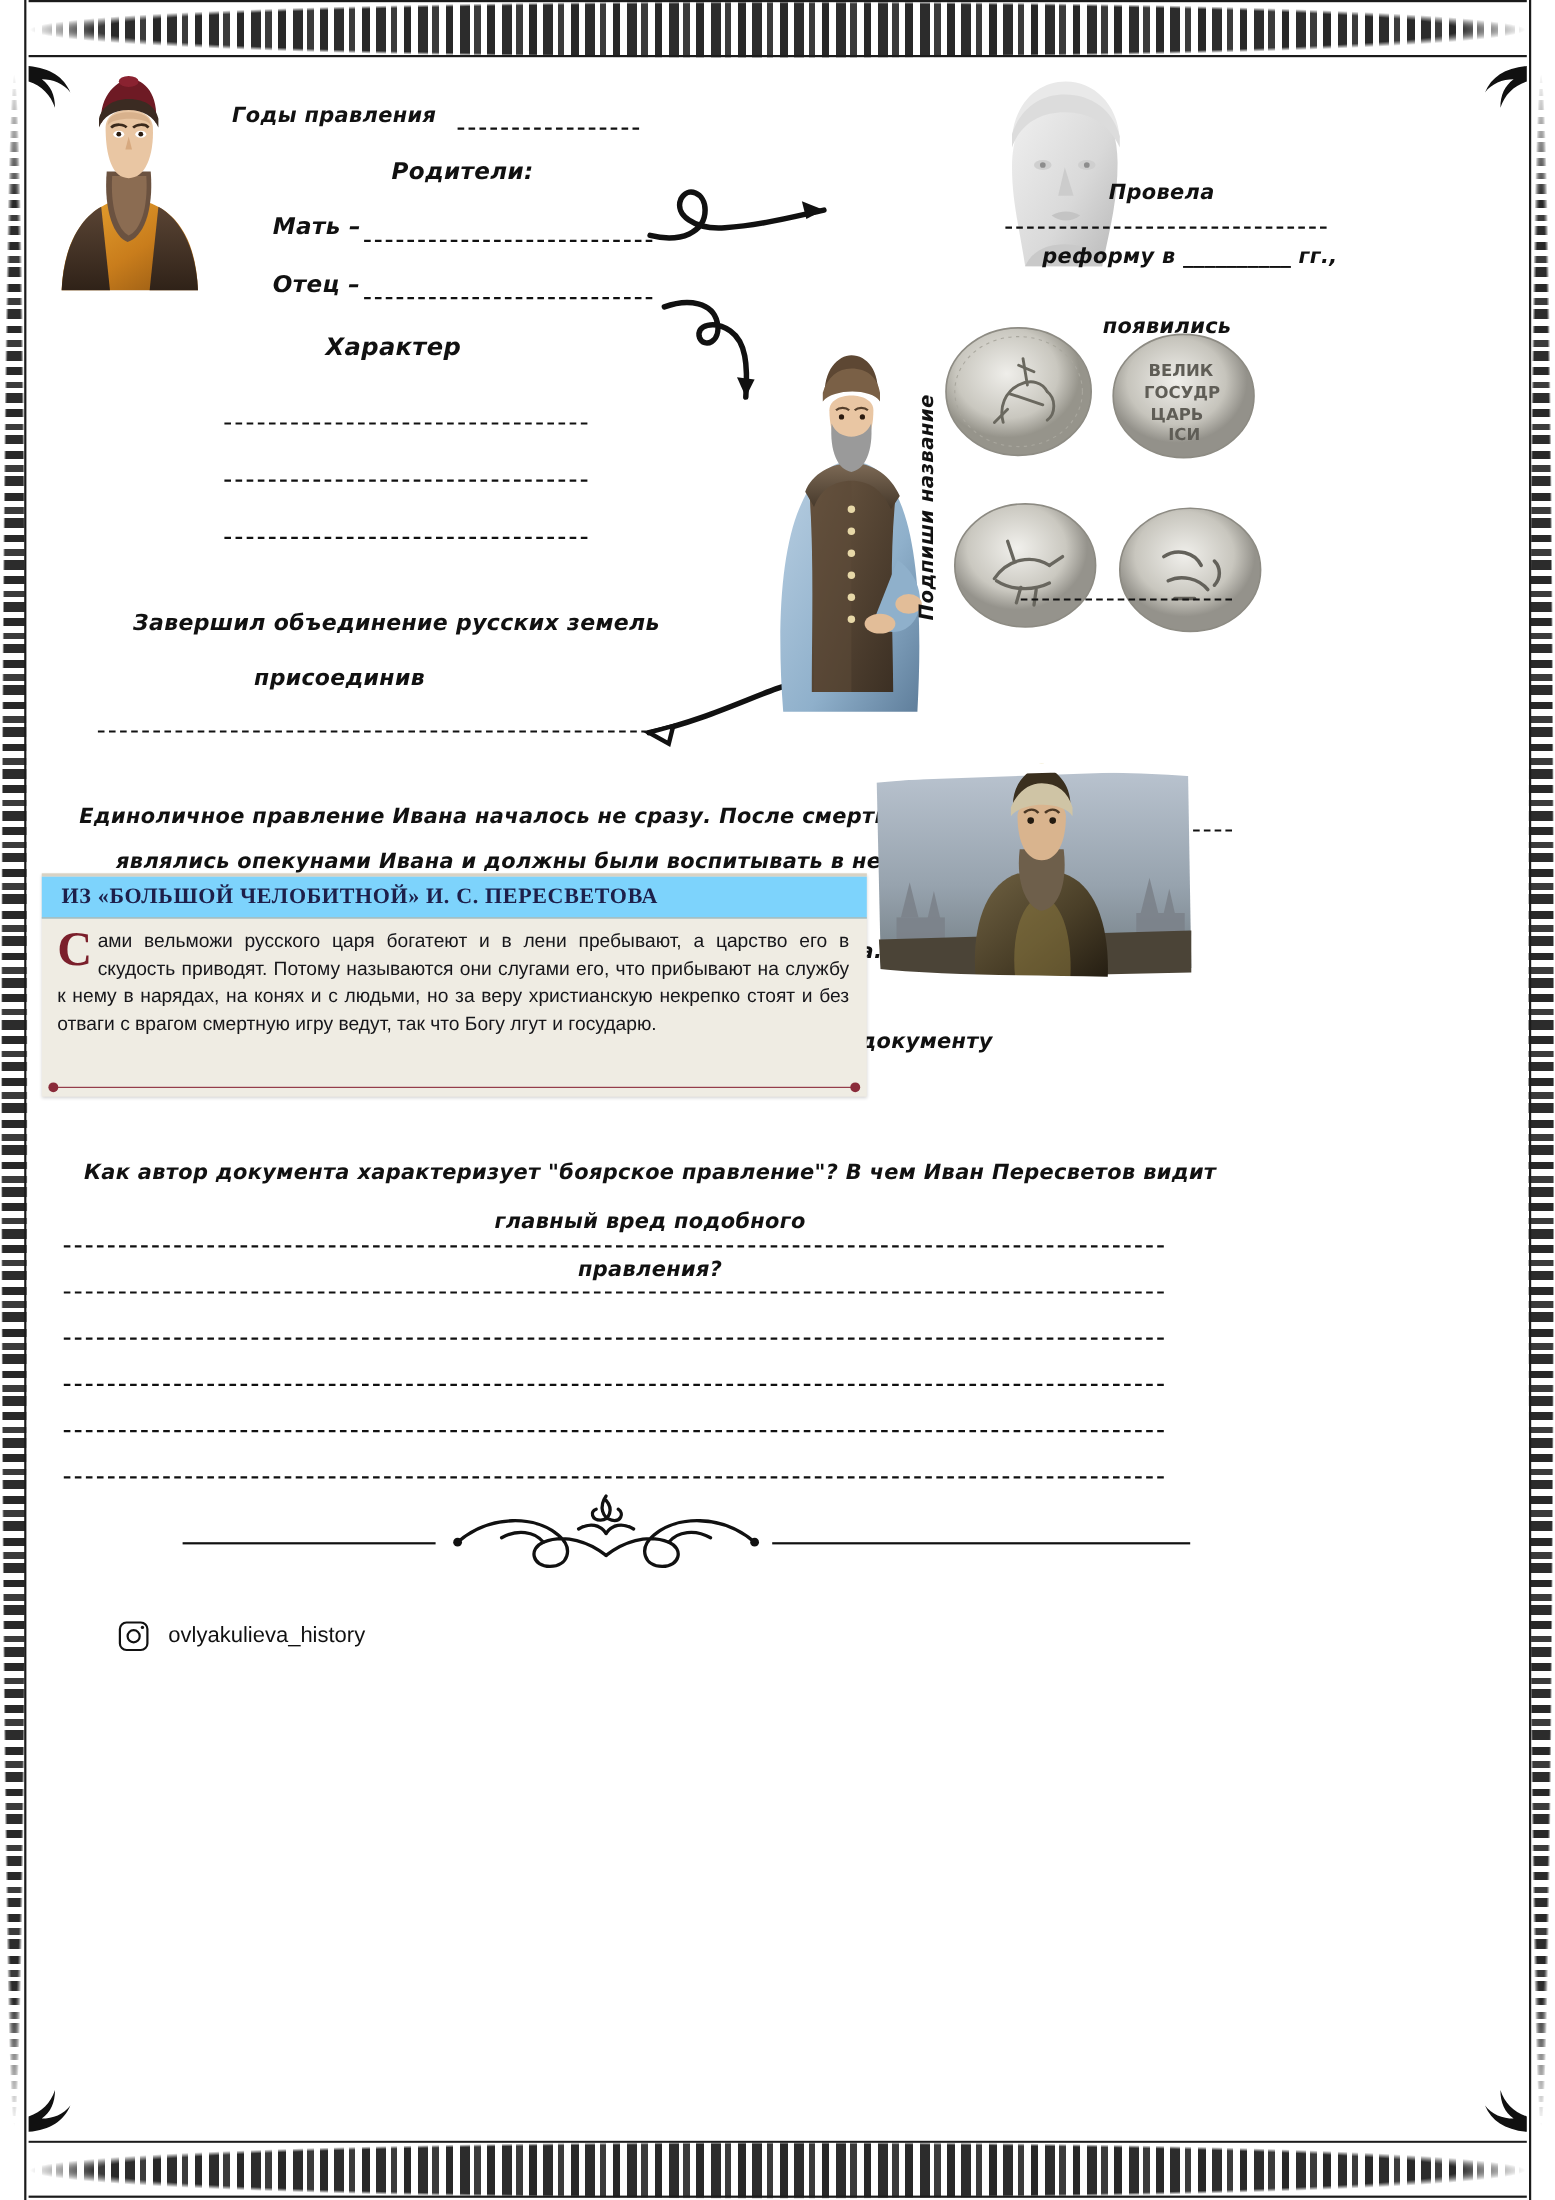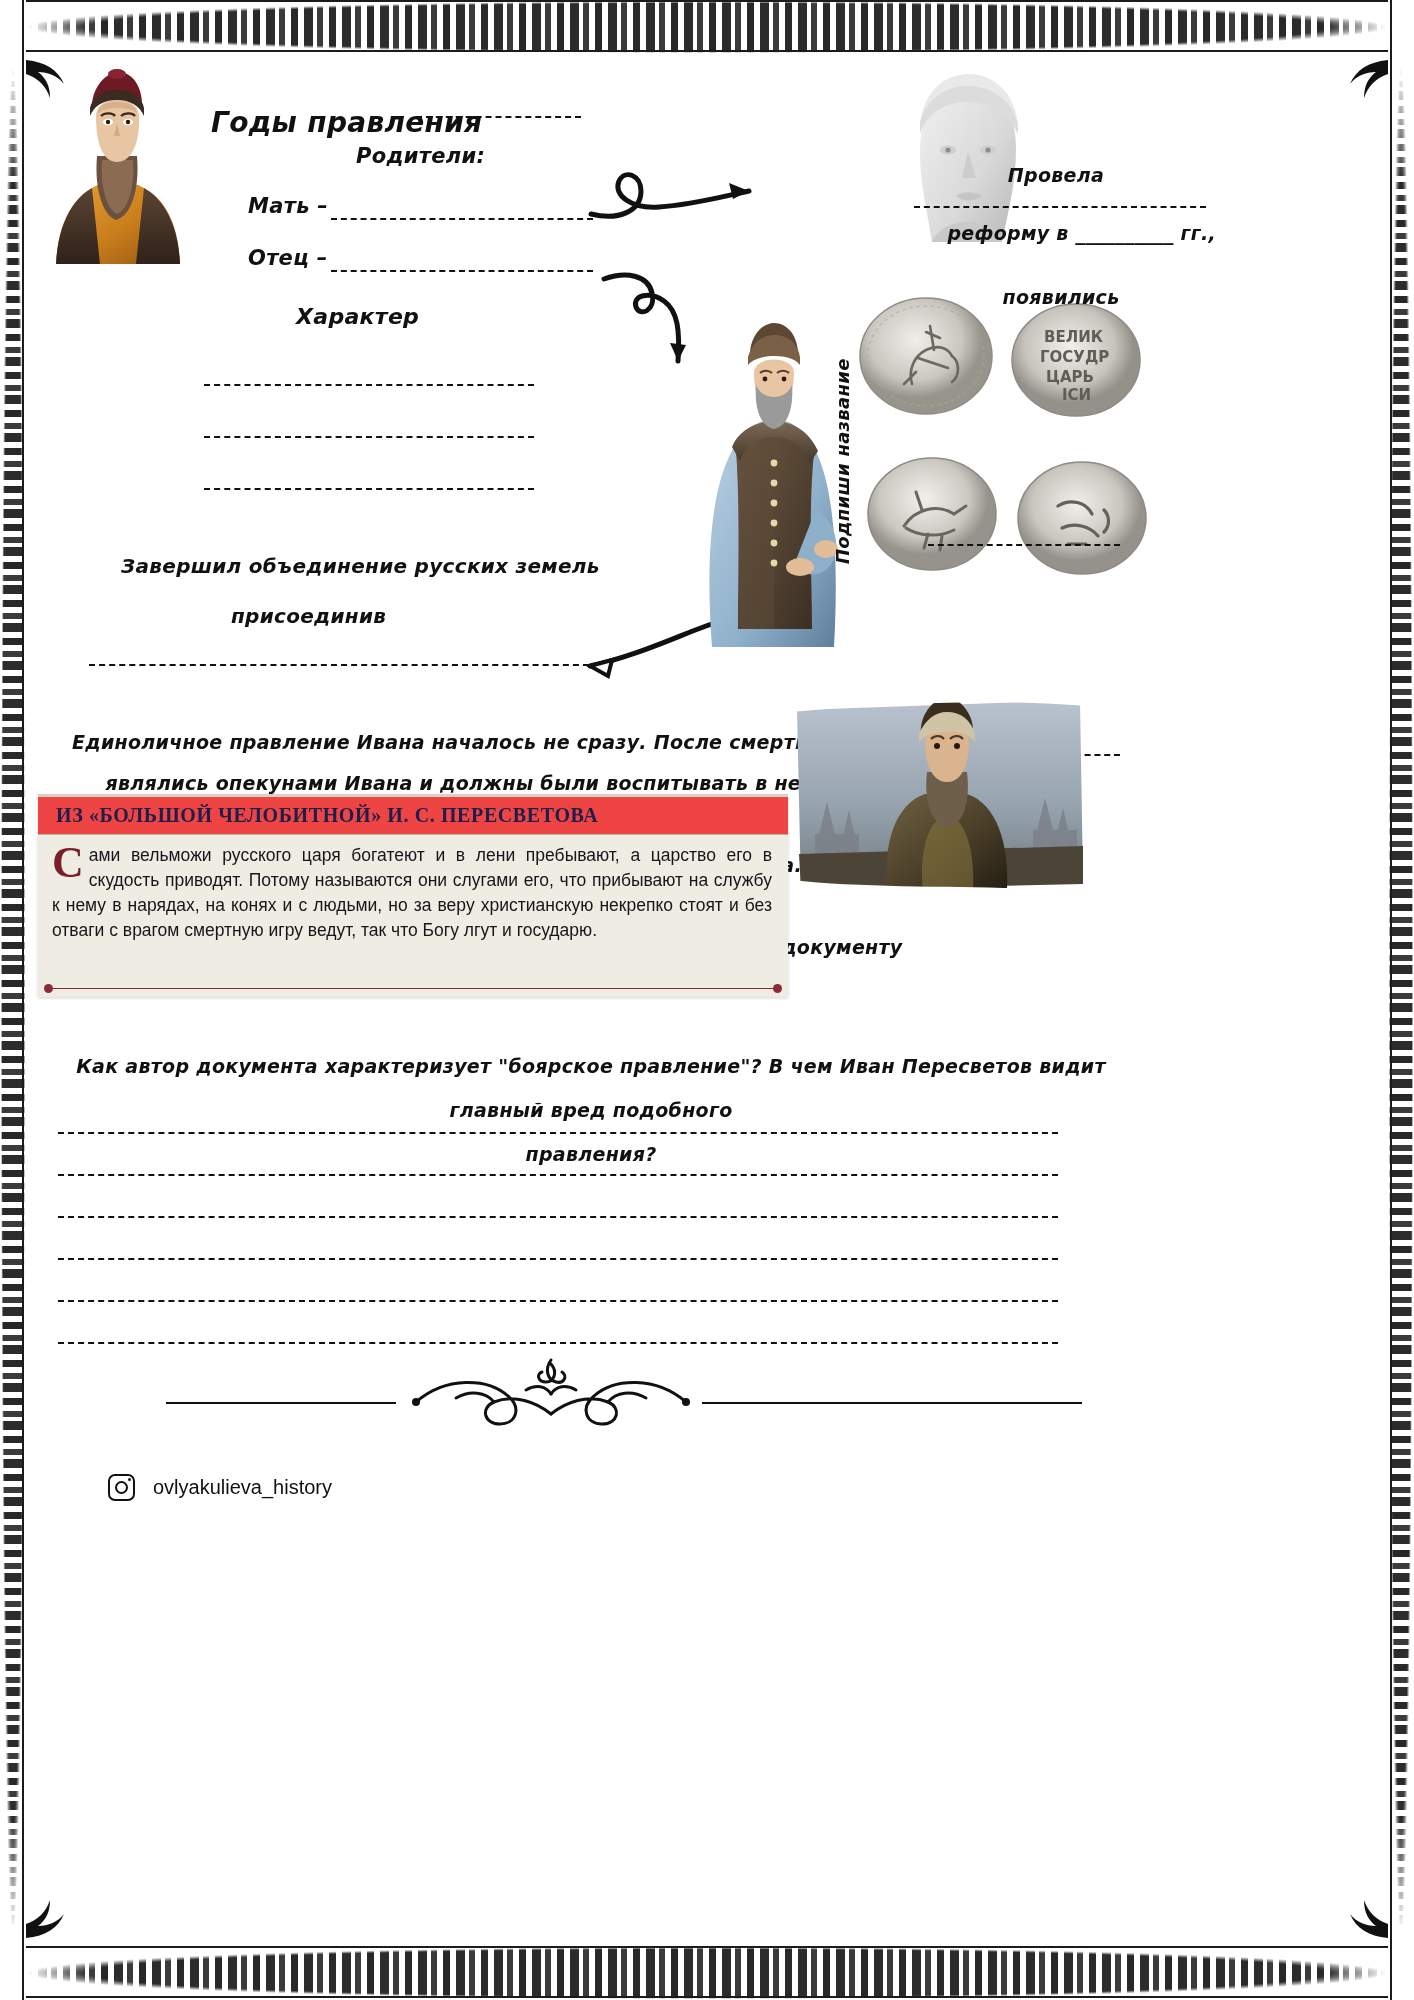--- a/index.html
+++ b/index.html
@@ -137,21 +137,21 @@
   
   .excerpt {
     position: absolute;
     left: 12px; top: 740px;
     width: 750px; height: 200px;
     background: #efece3;
     border-top: 3px solid #d8d2c4;
     box-shadow: 0 1px 3px rgba(0,0,0,.18);
   }
   .excerpt-head {
-    background: #ef4444;
+    background: #7dd3fc;
     color: #1d1f4a;
     font-family: "Liberation Serif", serif;
     font-weight: bold;
     font-size: 20px;
     letter-spacing: .6px;
     padding: 7px 0 7px 18px;
     border-bottom: 1px solid #b9b3a4;
   }
   .excerpt-body {
     font-family: "Liberation Sans", sans-serif;
@@ -487,21 +487,21 @@
     <div class="vertical-label hw" style="left:806px; top:510px; font-size:18px;">Подпиши название</div>
 
     <div class="abs hw" style="left:890px; top:110px; width:280px; text-align:center; font-size:19px;">Провела</div>
     <div class="rule" style="left:888px; top:152px; width:292px;"></div>
     <div class="abs hw" style="left:880px; top:168px; width:310px; text-align:right; font-size:19px;">реформу в __________ гг.,</div>
     <div class="abs hw" style="left:880px; top:232px; width:310px; text-align:center; font-size:19px;">появились</div>
 
     <div class="rule" style="left:902px; top:490px; width:192px;"></div>
     <div class="rule" style="left:902px; top:700px; width:192px;"></div>
 
-    <div class="abs hw" style="left:185px; top:52px; font-size:28px;">Годы правления</div>
+    <div class="abs hw" style="left:185px; top:40px; font-size:19px;">Годы правления</div>
     <div class="rule" style="left:390px; top:62px; width:165px;"></div>
 
     <div class="abs hw" style="left:330px; top:90px; font-size:21px;">Родители:</div>
 
     <div class="abs hw" style="left:222px; top:140px; font-size:21px;">Мать –</div>
     <div class="rule" style="left:305px; top:164px; width:262px;"></div>
 
     <div class="abs hw" style="left:222px; top:192px; font-size:21px;">Отец –</div>
     <div class="rule" style="left:305px; top:216px; width:262px;"></div>
 

